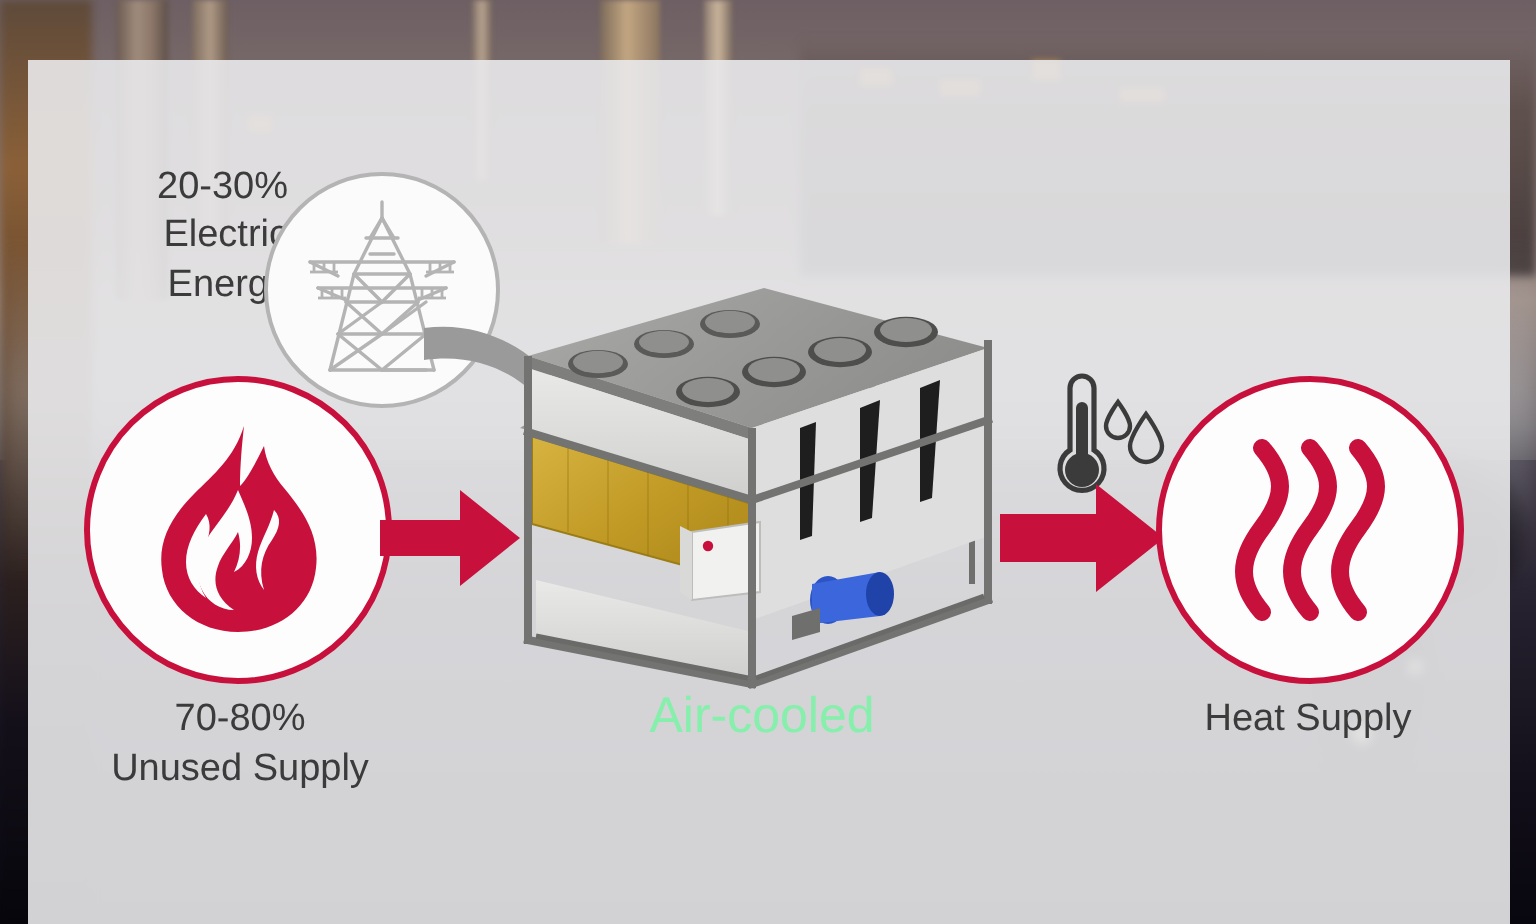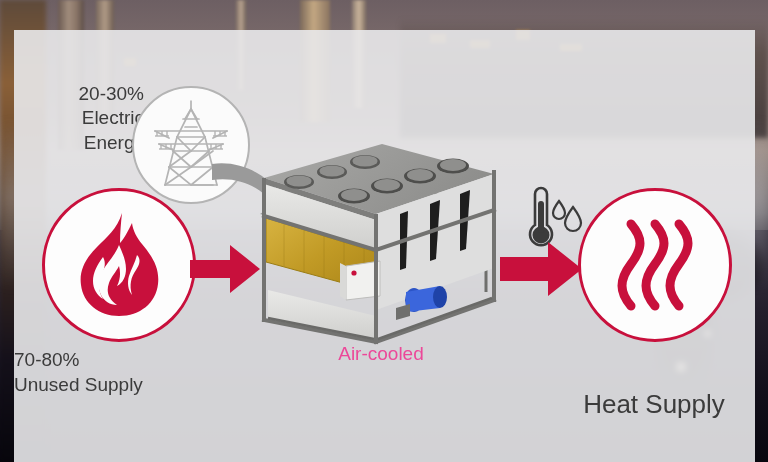--- a/index.html
+++ b/index.html
@@ -78,46 +78,46 @@
   #gray-arrow{ position:absolute; left:196px; top:128px; width:96px; height:82px; }
 
   
   #flame-circle{
     position:absolute; left:28px; top:158px; width:154px; height:154px;
     border-radius:50%; background:#fdfdfd; border:3px solid #C8103C;
     display:flex; align-items:center; justify-content:center;
   }
   #unused-text{
     position:absolute; left:0px; top:318px; width:212px;
-    color:#3b3b3b; font-size:19px; line-height:1.3;
+    text-align:center; color:#3b3b3b; font-size:19px; line-height:1.3;
   }
 
   
   #arrow-left{ position:absolute; left:176px; top:212px; width:72px; height:54px; }
   #arrow-right{ position:absolute; left:486px; top:212px; width:84px; height:54px; }
 
   
   #heatpump{ position:absolute; left:240px; top:110px; width:250px; height:205px; }
   #pump-text{
     position:absolute; left:242px; top:312px; width:250px;
-    text-align:center; color:#ec4899; font-size:19px; line-height:1.3;
+    text-align:center; color:#86efac; font-size:25px; line-height:1.3;
   }
 
   
   #thermo{ position:absolute; left:497px; top:155px; width:72px; height:66px; }
 
   
   #heat-circle{
     position:absolute; left:564px; top:158px; width:154px; height:154px;
     border-radius:50%; background:#fdfdfd; border:3px solid #C8103C;
     display:flex; align-items:center; justify-content:center;
   }
   #heat-text{
     position:absolute; left:540px; top:318px; width:200px;
-    text-align:center; color:#3b3b3b; font-size:26px; line-height:1.3;margin-top:40px;
+    text-align:center; color:#3b3b3b; font-size:19px; line-height:1.3;
   }
   .ln{ display:block; }
 </style>
 </head>
 <body>
 
 <div id="bg">
   <div class="bg-sky"></div>
   <div class="plant-mass"></div>
   <div class="stack s1"></div>

